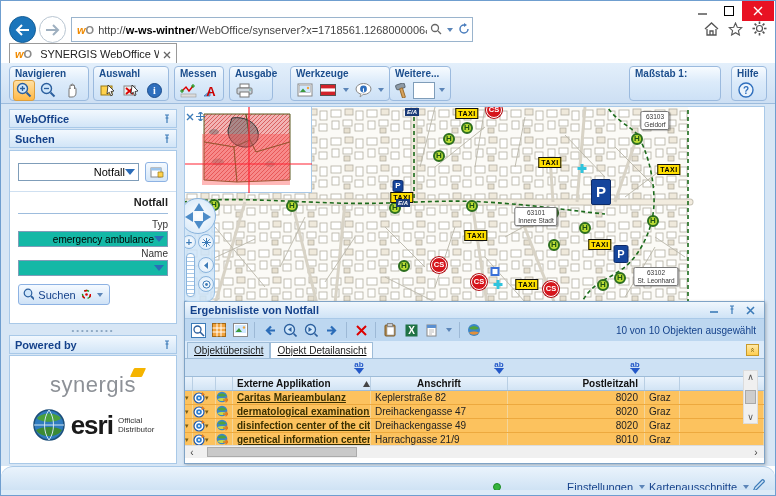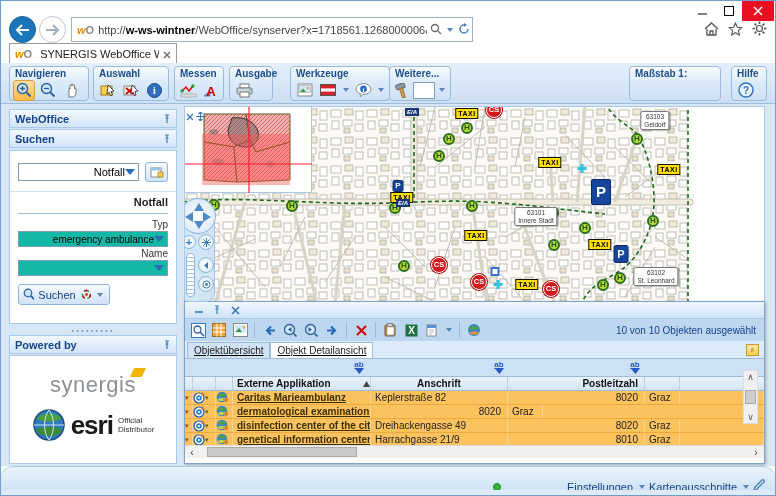--- a/index.html
+++ b/index.html
@@ -607,20 +607,21 @@
       <div class="navbtn2" style="left:13px;top:169px;width:16px;height:16px;">
           <svg width="9" height="9">
             <circle cx="4.5" cy="4.5" r="3.6" fill="none" stroke="#3c7bb8" stroke-width="1"></circle>
             <circle cx="4.5" cy="4.5" r="1.4" fill="#3c7bb8"></circle>
           </svg>
         </div>
     </div>
 
     <div class="results">
       <div class="r-title">
+        <span class="t">Ergebnisliste von Notfall</span>
         <span class="rbtn">
             <svg width="8" height="8">
               <line x1="0" y1="6" x2="8" y2="6" stroke="#3c7bb8" stroke-width="1.6"></line>
             </svg>
           </span>
         <span class="rbtn">
             <svg width="8" height="10">
               <path d="M2,1 H6 M4,1 V6 M4,6 L4,9 M2.5,4 H5.5" stroke="#3c7bb8" stroke-width="1.2"></path>
             </svg>
           </span>
@@ -802,20 +803,21 @@
               <span><svg width="12" height="12">
                   <circle cx="6" cy="6" r="5.3" fill="#3c86c8"></circle>
                   <path d="M1.5,4.3 C4,2 8,2 10.5,4.3 C8.5,6 3.5,6 1.5,4.3 Z" fill="#52a33c"></path>
                   <path d="M1.5,8 C4,6.8 8,6.8 10.5,8 C8.8,10.8 3.2,10.8 1.5,8 Z" fill="#c8d84a"></path>
                   <path d="M7,9 L12,9 M9.5,6.7 L12,9 L9.5,11.2" stroke="#e07b1f" stroke-width="1.3" fill="none"></path>
                 </svg></span>
             </span>
             <span class="c c3">
               <span class="rlink">dermatological examination center</span>
             </span>
+            <span class="c c4" style="justify-content: flex-start; padding-left: 4px;">Dreihackengasse 47</span>
             <span class="c c5">8020</span>
             <span class="c c6">Graz</span>
             <span class="c c7"></span>
           </div>
           <div class="trow">
             <span class="c c0">
               <span style="font-size:7px;color:#7a5a10;">▾</span>
             </span>
             <span class="c c1">
               <span style="display:flex;align-items:center;">

